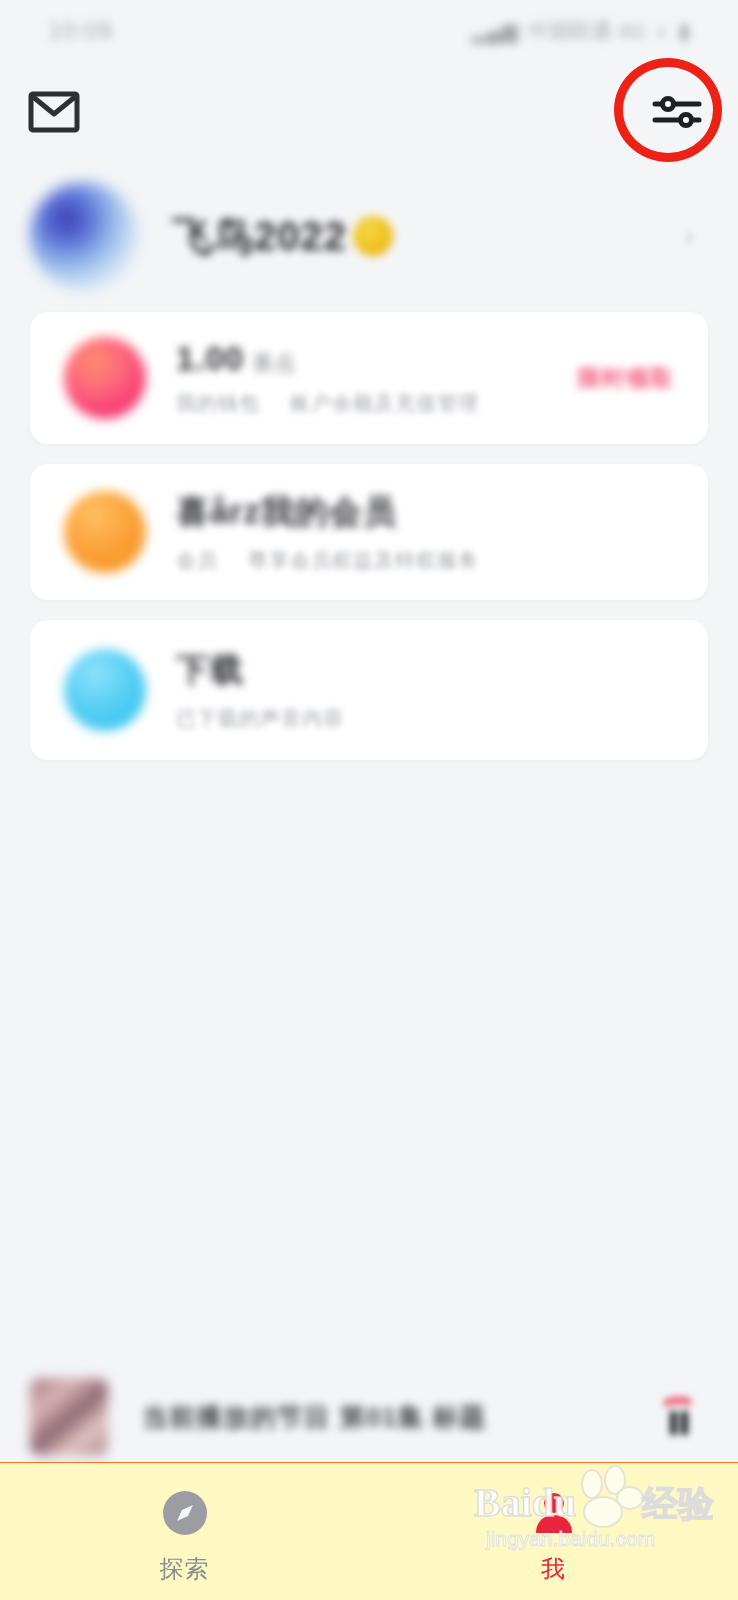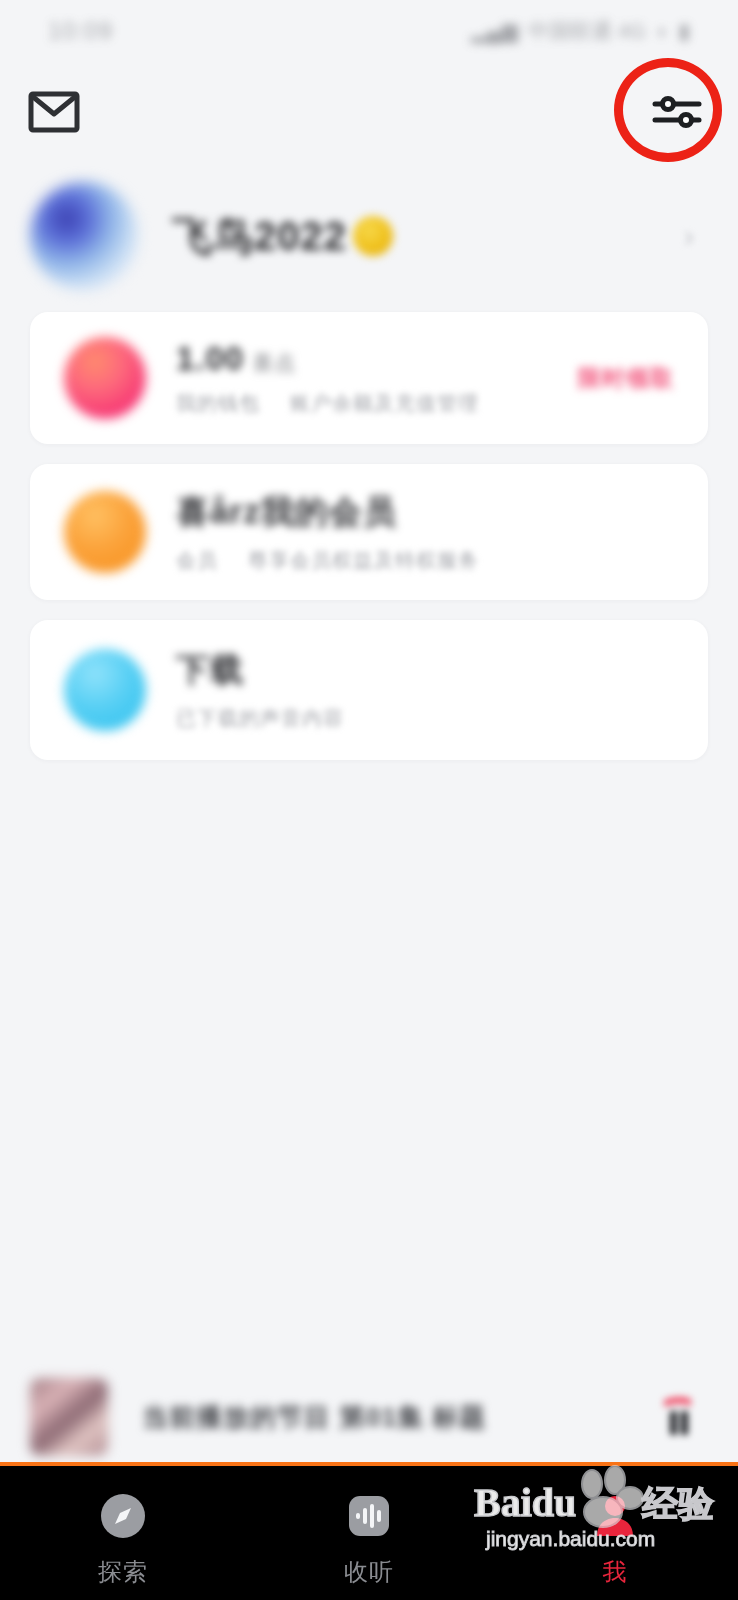--- a/index.html
+++ b/index.html
@@ -138,22 +138,22 @@
   }
   .mp-play {
     width:60px; height:60px; flex:0 0 auto;
     display:flex; align-items:center; justify-content:center;
     filter:blur(3.5px);
   }
 
   
   .bottom-nav {
     position:absolute; left:0; bottom:0; width:738px; height:138px;
-    background:#000000;
-    border-top:4px solid #f97316;
+    background:#fef9c3;
+    border-top:1px solid #f97316;
     display:flex; align-items:flex-start; justify-content:space-around;
     padding-top:22px;
   }
   .nav-item {
     width:180px; display:flex; flex-direction:column;
     align-items:center; gap:12px;
   }
   .nav-label { font-size:24px; color:#8a8c91; letter-spacing:1px; }
   .nav-item.active .nav-label { color:#e8253c; }
   .nav-icon { width:56px; height:56px; display:flex; align-items:center; justify-content:center; }
@@ -261,32 +261,20 @@
     <div class="nav-item">
       <div class="nav-icon">
         <svg width="52" height="52" viewBox="0 0 52 52">
           <circle cx="26" cy="26" r="22" fill="#9b9da2"></circle>
           <path d="M34 18 L23 23 L18 34 L29 29 Z" fill="#f4f5f7"></path>
         </svg>
       </div>
       <div class="nav-label">探索</div>
     </div>
 
-    <div class="nav-item">
-      <div class="nav-icon">
-        <svg width="52" height="52" viewBox="0 0 52 52">
-          <rect x="6" y="6" width="40" height="40" rx="11" fill="#9b9da2"></rect>
-          <rect x="13" y="23" width="4" height="6" rx="2" fill="#f4f5f7"></rect>
-          <rect x="20" y="18" width="4" height="16" rx="2" fill="#f4f5f7"></rect>
-          <rect x="27" y="14" width="4" height="24" rx="2" fill="#f4f5f7"></rect>
-          <rect x="34" y="20" width="4" height="12" rx="2" fill="#f4f5f7"></rect>
-        </svg>
-      </div>
-      <div class="nav-label">收听</div>
-    </div>
 
     <div class="nav-item active">
       <div class="nav-icon">
         <svg width="52" height="52" viewBox="0 0 52 52">
           <circle cx="26" cy="16" r="10" fill="#e8253c"></circle>
           <path d="M8 46 C8 33 18 28 26 28 C34 28 44 33 44 46 Z" fill="#e8253c"></path>
         </svg>
       </div>
       <div class="nav-label">我</div>
     </div>

